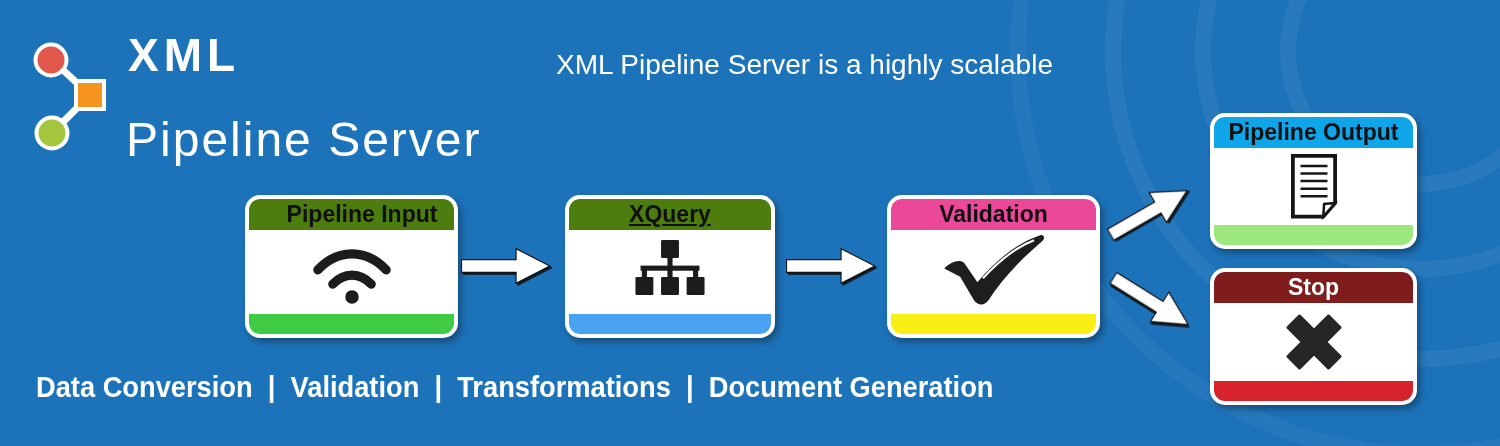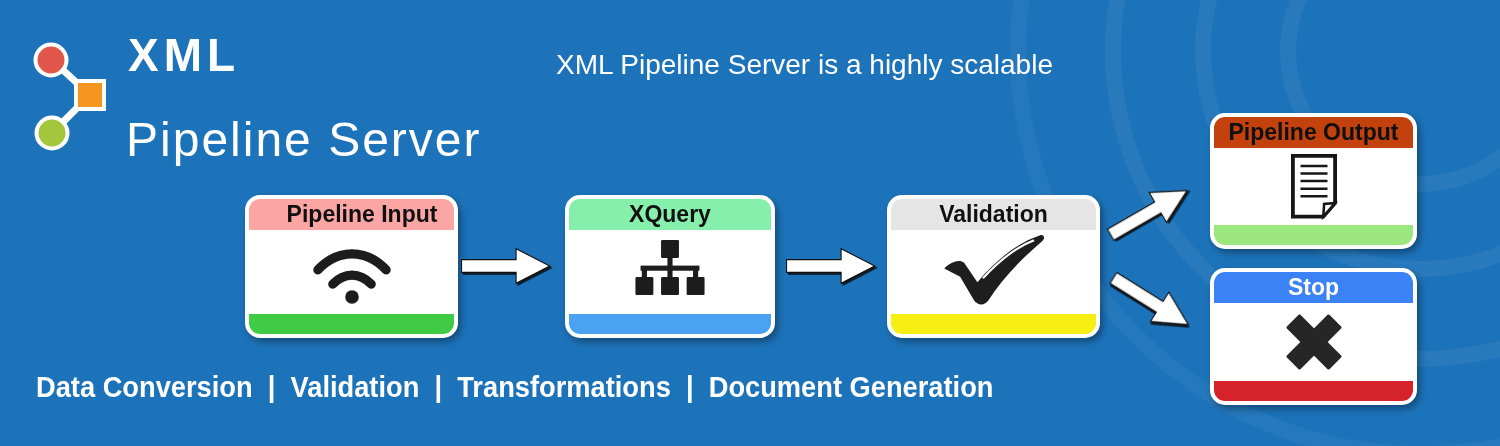--- a/index.html
+++ b/index.html
@@ -83,37 +83,37 @@
   </svg>
 
   <div class="logo-title">XML</div>
   <div class="logo-subtitle">Pipeline Server</div>
 
   <div class="description">
     <div>XML Pipeline Server is a highly scalable</div>
   </div>
 
   <div class="node input">
-    <div class="node-header" style="background-color: #fca5a5; padding-left: 21px;">Pipeline Input</div>
+    <div class="node-header" style="background-color: #4d7c0f; padding-left: 21px;">Pipeline Input</div>
     <div class="node-body">
       <svg width="86" height="64" viewBox="0 0 120 90">
         <path d="M12,42 C40,12 80,12 108,42" fill="none" stroke="#1c1c1c" stroke-width="13" stroke-linecap="round"></path>
         <path d="M33,62 C49,45 71,45 87,62" fill="none" stroke="#1c1c1c" stroke-width="13" stroke-linecap="round"></path>
         <circle cx="60" cy="80" r="9.5" fill="#1c1c1c"></circle>
       </svg>
     </div>
     <div class="node-footer" style="background-color: rgb(63, 203, 68);"></div>
   </div>
 
   <svg class="arrow a1" viewBox="0 0 100 44">
     <polygon points="0,15 60,15 60,3 97,22 60,41 60,29 0,29" fill="#ffffff" stroke="#111111" stroke-width="1.2"></polygon>
   </svg>
 
   <div class="node xquery">
-    <div class="node-header" style="background-color: #86efac;">XQuery</div>
+    <div class="node-header" style="background-color: #4d7c0f; text-decoration: underline;">XQuery</div>
     <div class="node-body">
       <svg width="78" height="64" viewBox="0 0 120 100">
         <rect x="46" y="0" width="28" height="28" rx="2" fill="#1c1c1c"></rect>
         <rect x="56" y="26" width="8" height="16" fill="#1c1c1c"></rect>
         <rect x="14" y="40" width="92" height="8" fill="#1c1c1c"></rect>
         <rect x="16" y="46" width="8" height="14" fill="#1c1c1c"></rect>
         <rect x="56" y="46" width="8" height="14" fill="#1c1c1c"></rect>
         <rect x="96" y="46" width="8" height="14" fill="#1c1c1c"></rect>
         <rect x="6" y="58" width="28" height="28" rx="2" fill="#1c1c1c"></rect>
         <rect x="46" y="58" width="28" height="28" rx="2" fill="#1c1c1c"></rect>
@@ -121,55 +121,55 @@
       </svg>
     </div>
     <div class="node-footer" style="background-color: rgb(74, 163, 242);"></div>
   </div>
 
   <svg class="arrow a2" viewBox="0 0 100 44">
     <polygon points="0,15 60,15 60,3 97,22 60,41 60,29 0,29" fill="#ffffff" stroke="#111111" stroke-width="1.2"></polygon>
   </svg>
 
   <div class="node validation">
-    <div class="node-header" style="background-color: #e5e5e5;">Validation</div>
+    <div class="node-header" style="background-color: #ec4899;">Validation</div>
     <div class="node-body">
       <svg width="118" height="76" viewBox="0 0 152 110">
         <path d="M4,50 C14,40 26,36 33,42 L52,70 C80,36 112,12 142,2 C148,0 151,6 146,10 C116,36 88,64 68,96 C63,104 52,104 47,96 L27,62 Z" fill="#1e1e1e"></path>
         <path d="M60,64 C86,36 110,18 134,9" stroke="#ffffff" stroke-width="3" fill="none"></path>
       </svg>
     </div>
     <div class="node-footer" style="background-color: rgb(247, 238, 19);"></div>
   </div>
 
   <svg class="arrow a3" viewBox="0 0 100 44">
     <polygon points="0,15 60,15 60,3 97,22 60,41 60,29 0,29" fill="#ffffff" stroke="#111111" stroke-width="1.2"></polygon>
   </svg>
   <svg class="arrow a4" viewBox="0 0 100 44">
     <polygon points="0,15 60,15 60,3 97,22 60,41 60,29 0,29" fill="#ffffff" stroke="#111111" stroke-width="1.2"></polygon>
   </svg>
 
   <div class="node output">
-    <div class="node-header" style="background-color: #c2410c;">Pipeline Output</div>
+    <div class="node-header" style="background-color: #0ea5e9;">Pipeline Output</div>
     <div class="node-body">
       <svg width="54" height="68" viewBox="0 0 64 80">
         <path d="M7,3 L57,3 L57,59 L43,75 L7,75 Z" fill="#ffffff" stroke="#161616" stroke-width="4.5" stroke-linejoin="miter"></path>
         <path d="M57,59 L43,75 L44,60 Z" fill="#ffffff" stroke="#161616" stroke-width="3" stroke-linejoin="miter"></path>
         <line x1="16" y1="15" x2="48" y2="15" stroke="#161616" stroke-width="3"></line>
         <line x1="16" y1="24" x2="48" y2="24" stroke="#161616" stroke-width="3"></line>
         <line x1="16" y1="33" x2="48" y2="33" stroke="#161616" stroke-width="3"></line>
         <line x1="16" y1="42" x2="48" y2="42" stroke="#161616" stroke-width="3"></line>
         <line x1="16" y1="51" x2="48" y2="51" stroke="#161616" stroke-width="3"></line>
       </svg>
     </div>
     <div class="node-footer" style="background-color: rgb(157, 232, 126);"></div>
   </div>
 
   <div class="node stop">
-    <div class="node-header" style="background-color: #3b82f6; color: rgb(255, 255, 255); text-align: center;">Stop</div>
+    <div class="node-header" style="background-color: #7f1d1d; color: rgb(255, 255, 255); text-align: center;">Stop</div>
     <div class="node-body">
       <svg width="64" height="64" viewBox="0 0 100 100">
         <g transform="rotate(45 50 50)" fill="#262626">
           <rect x="35" y="3" width="30" height="94" rx="2"></rect>
           <rect x="3" y="35" width="94" height="30" rx="2"></rect>
         </g>
       </svg>
     </div>
     <div class="node-footer" style="background-color: rgb(214, 34, 42);"></div>
   </div>

